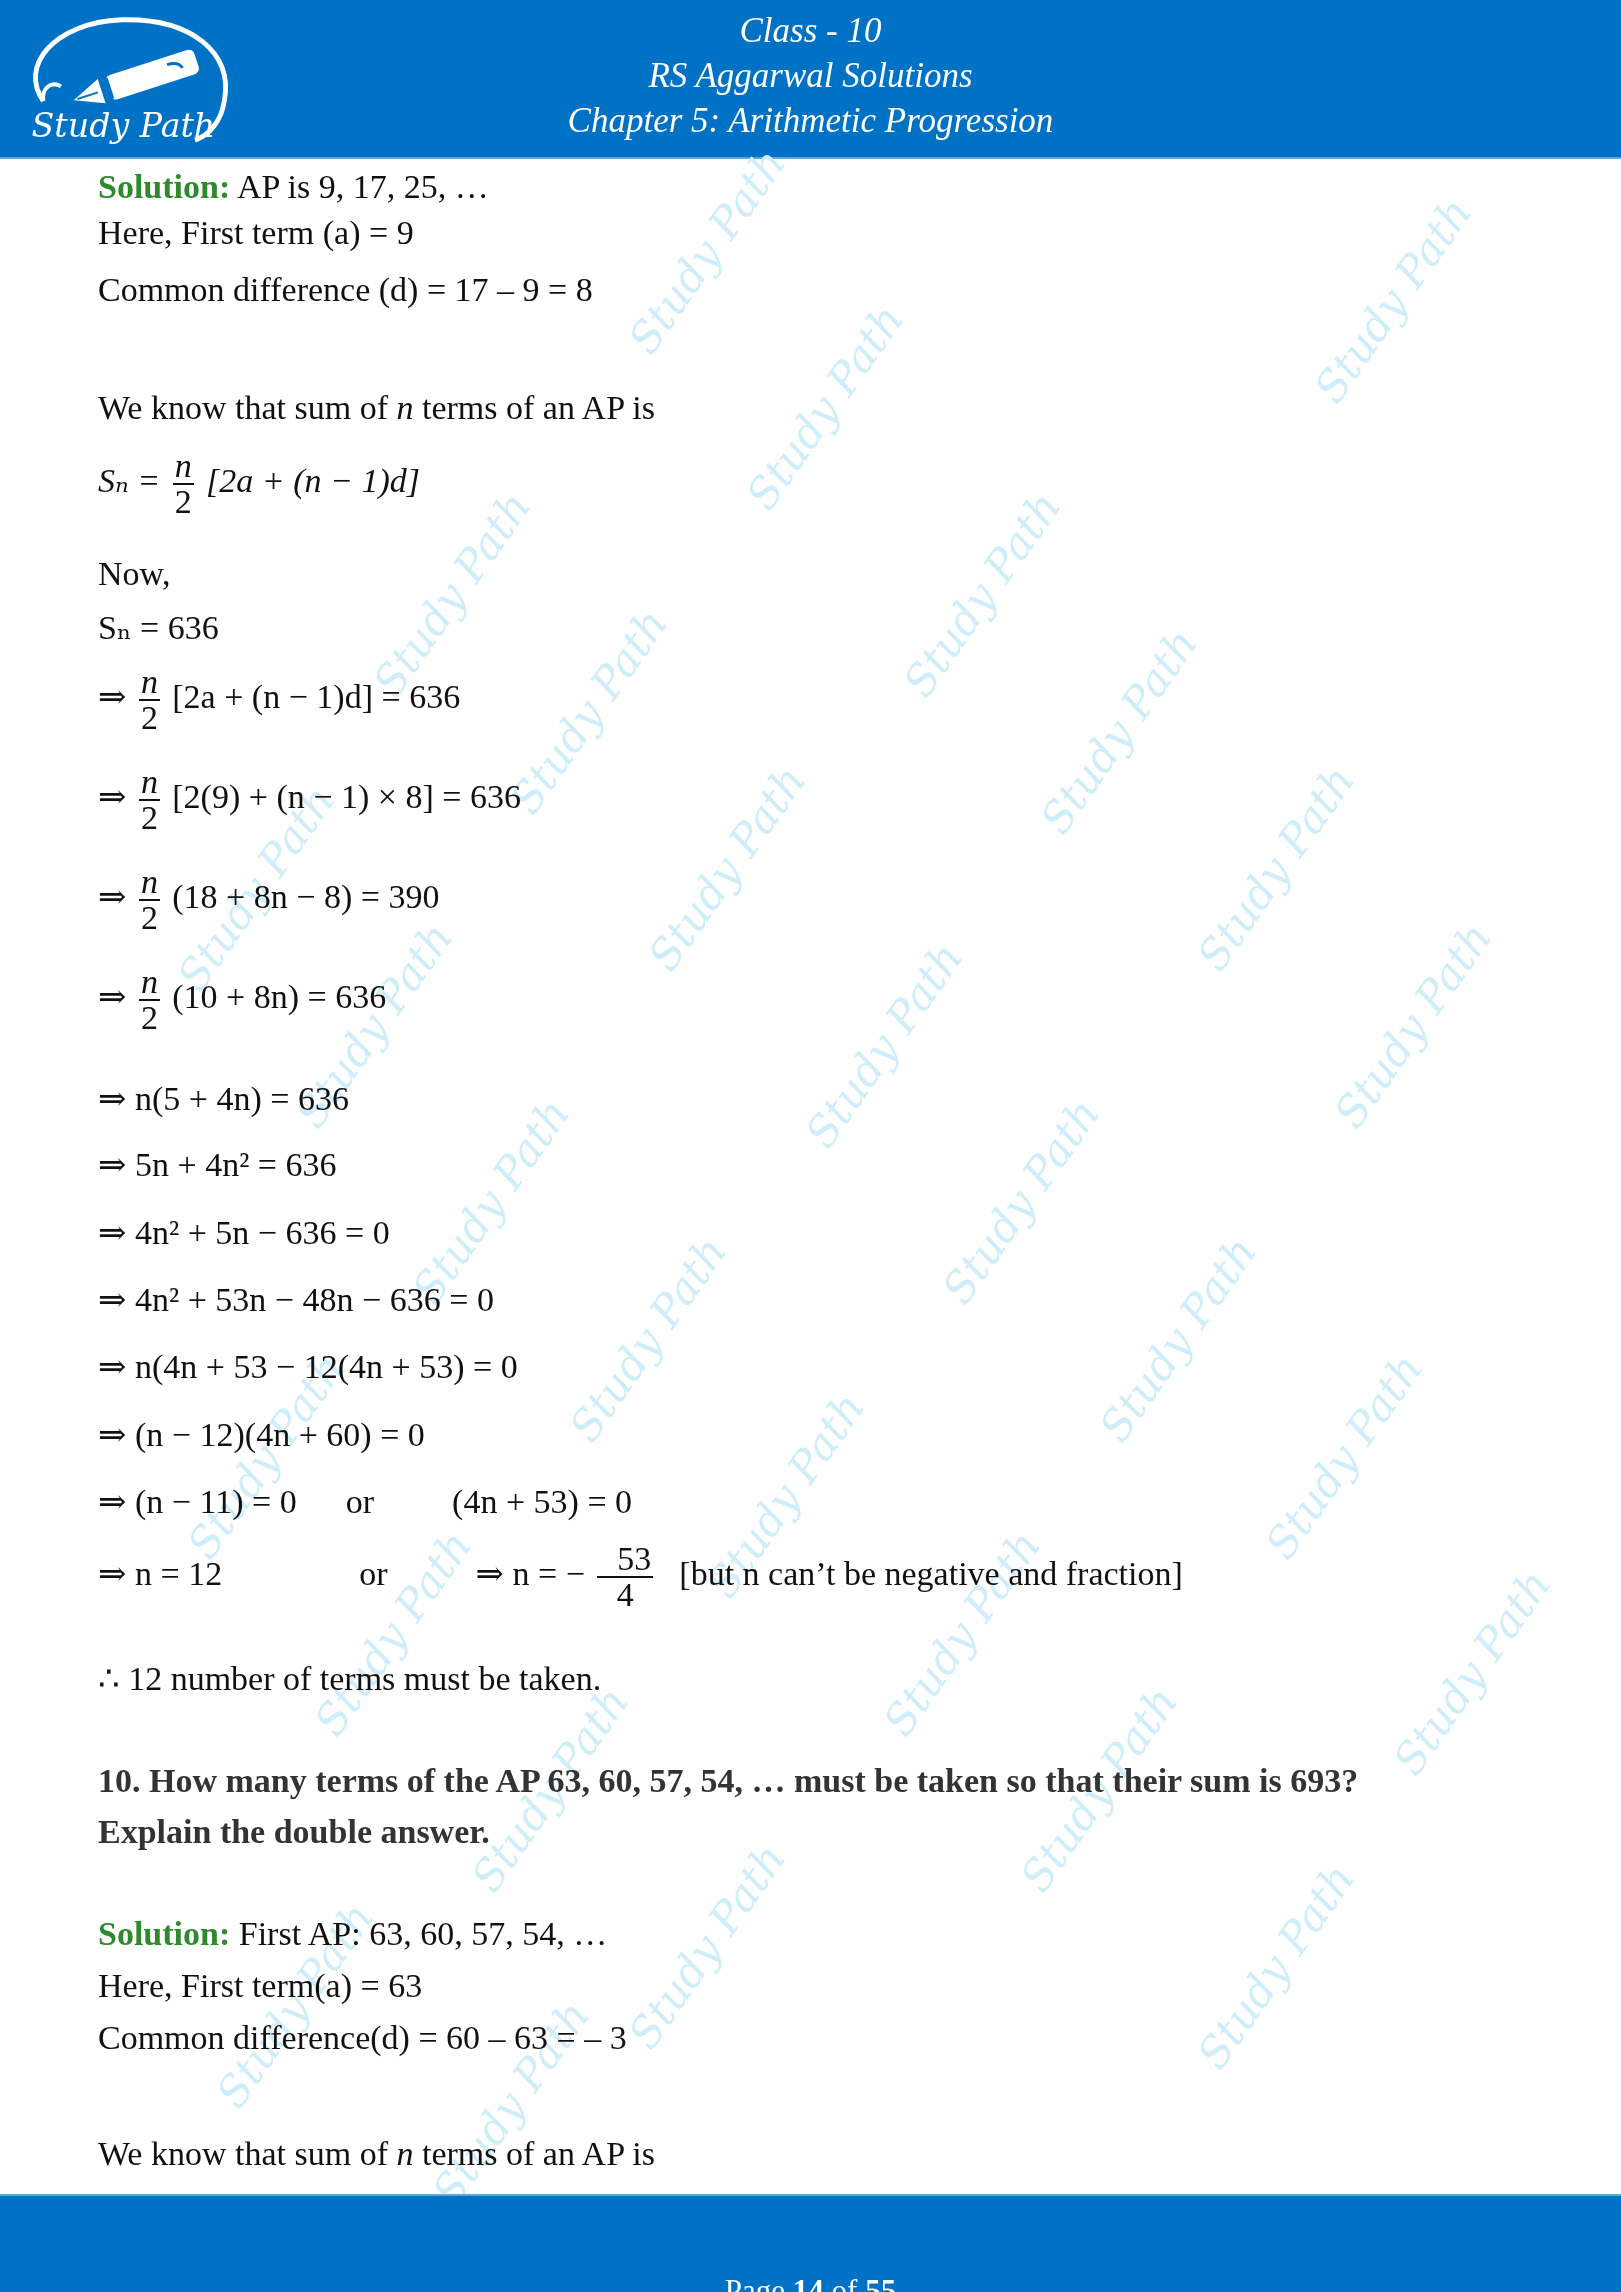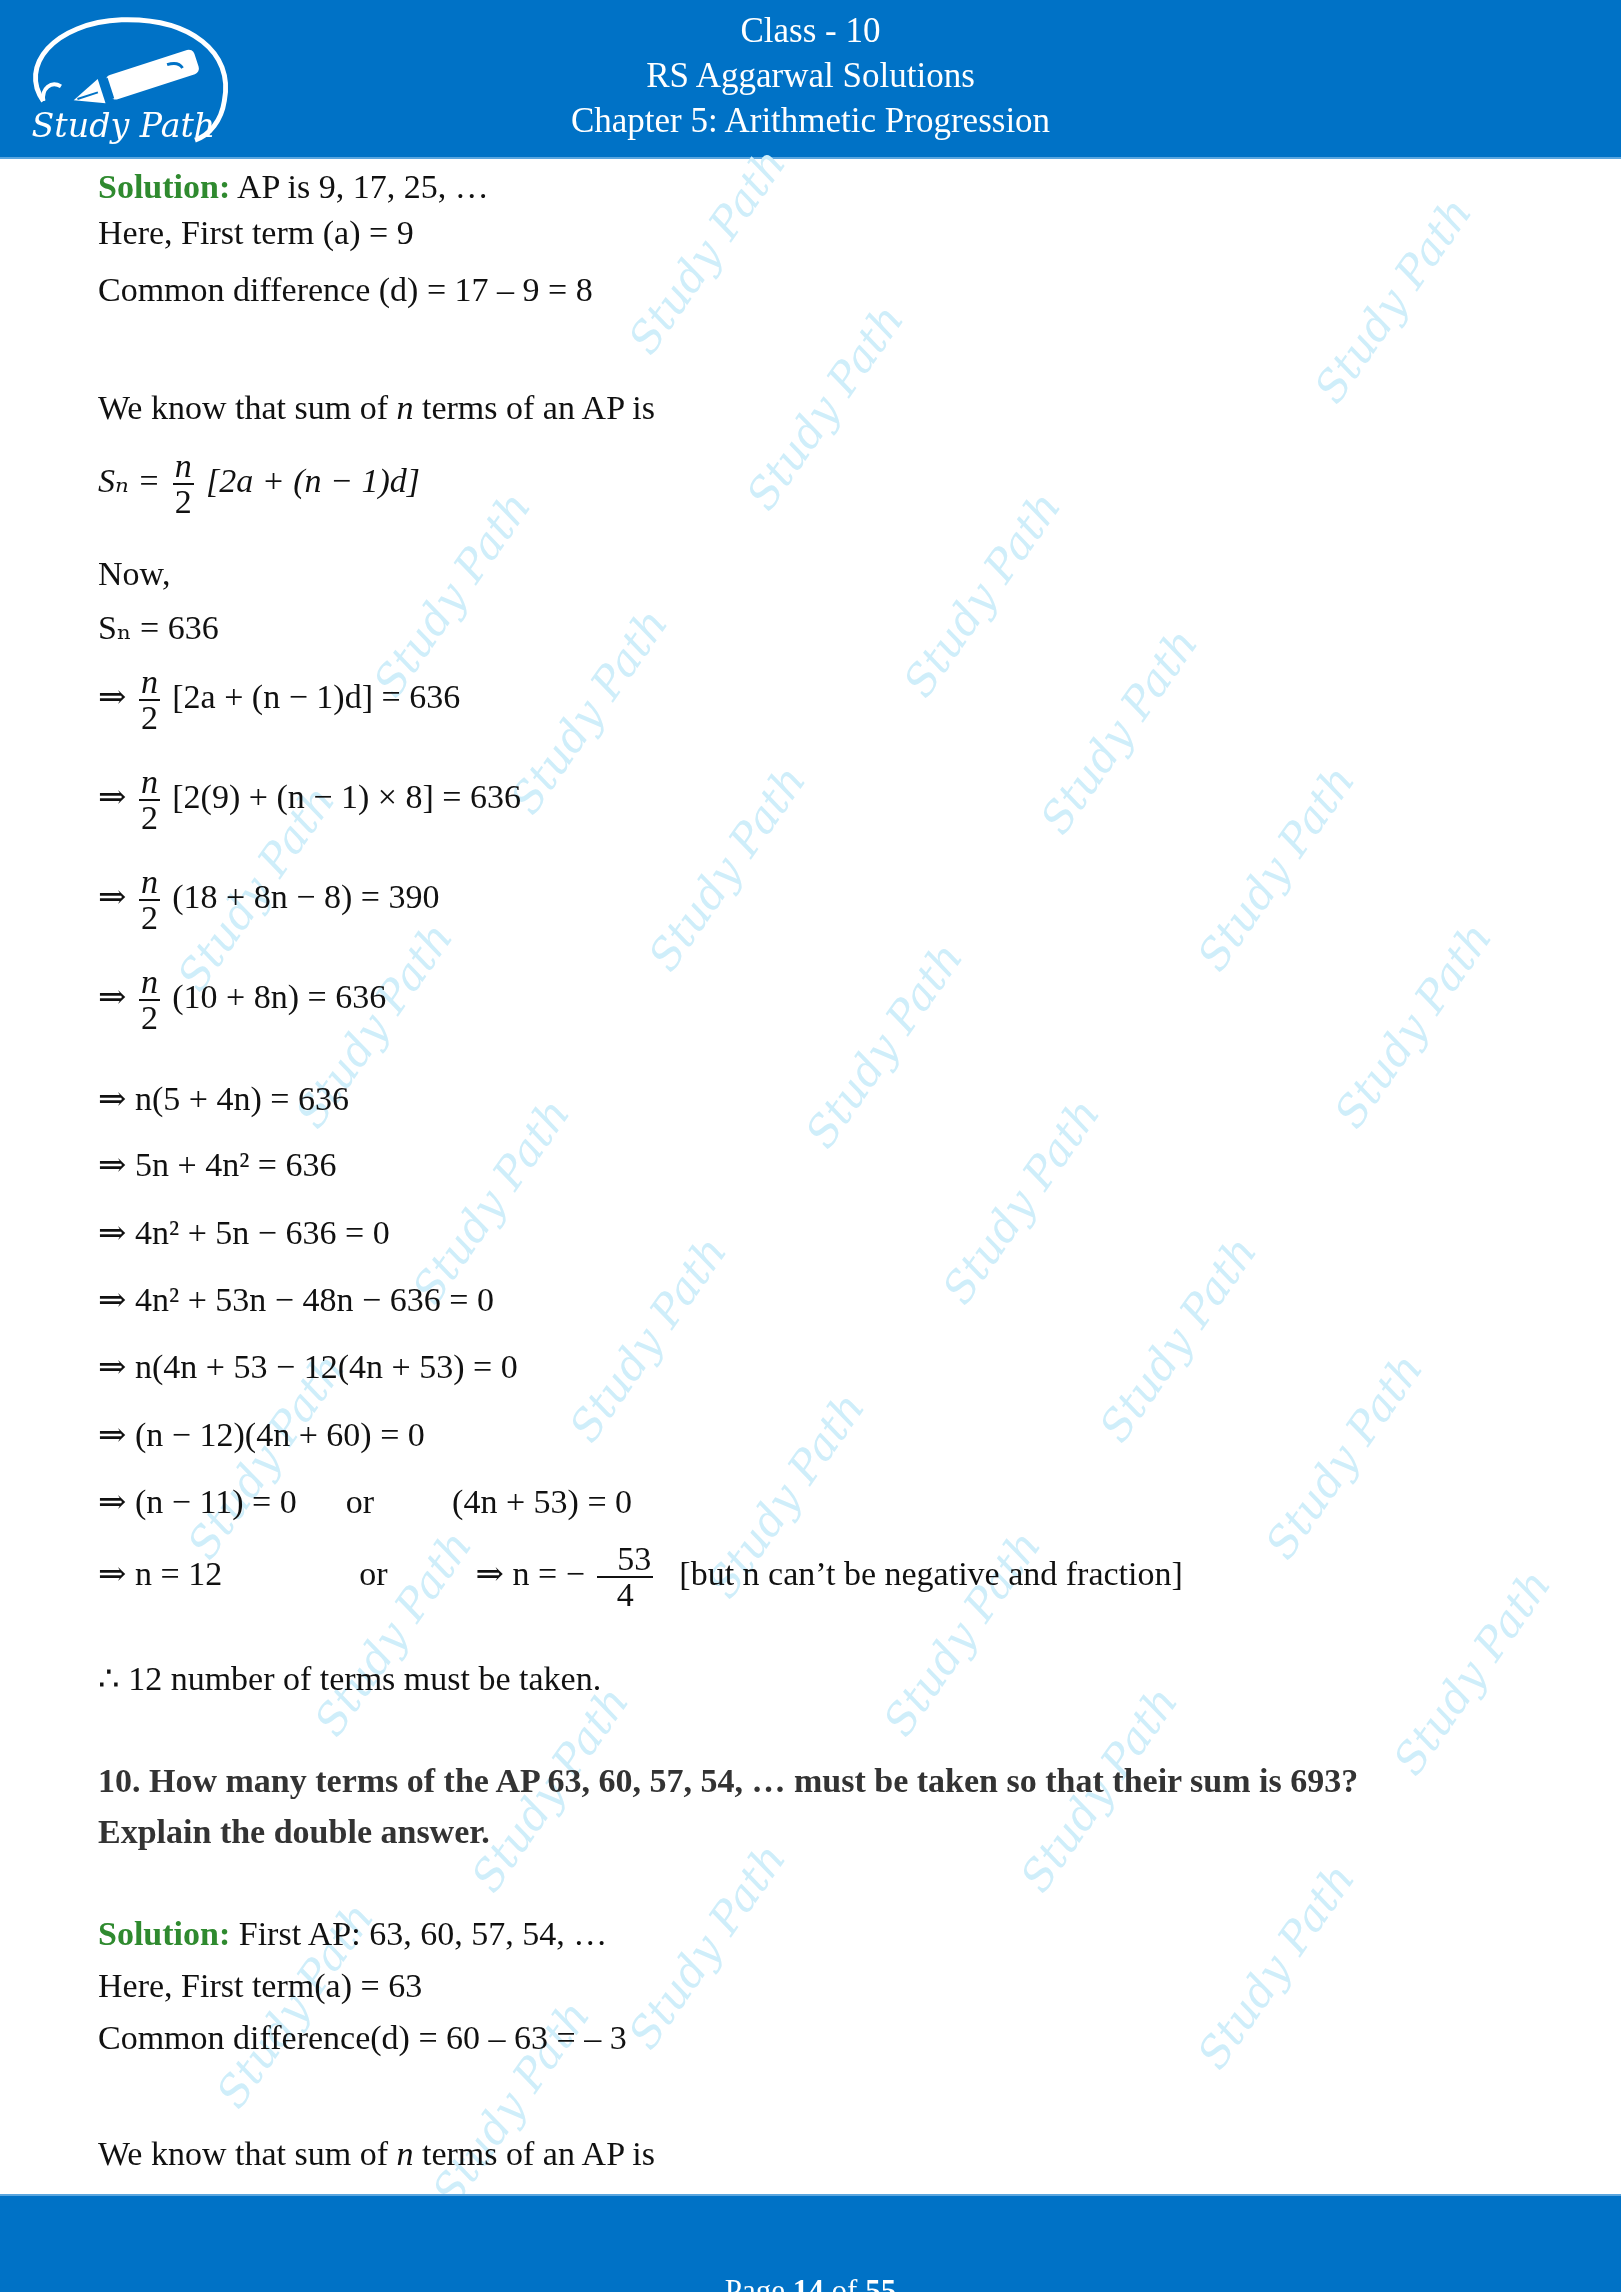--- a/index.html
+++ b/index.html
@@ -8,21 +8,21 @@
     background: #ffffff; color: #111;
     font-family: "Liberation Serif", "DejaVu Serif", serif;
   }
   .header {
     position: absolute; left: 0; top: 0; width: 1621px; height: 157px;
     background: #0072c6; border-bottom: 2px solid #5aa6df;
   }
   .logo { position: absolute; left: 13.7px; top: 7.8px; width: 225px; height: 142px; }
   .header-lines {
     position: absolute; left: 0; right: 0; top: 7.8px; text-align: center;
-    color: #fff; font-family: "Liberation Serif", serif;
+    color: #fff; font-family: "Liberation Serif", serif; font-style: italic;
   }
   .header-lines div { font-size: 35px; line-height: 45px; }
 
   .footer {
     position: absolute; left: 0; top: 2194px; width: 1621px; height: 99px;
     background: #0072c6; border-top: 2px solid #5aa6df;
   }
   .footer-text {
     position: absolute; left: 0; right: 0; top: 33px; text-align: center;
     color: #fff; font-size: 31px; margin-top: 44px;

